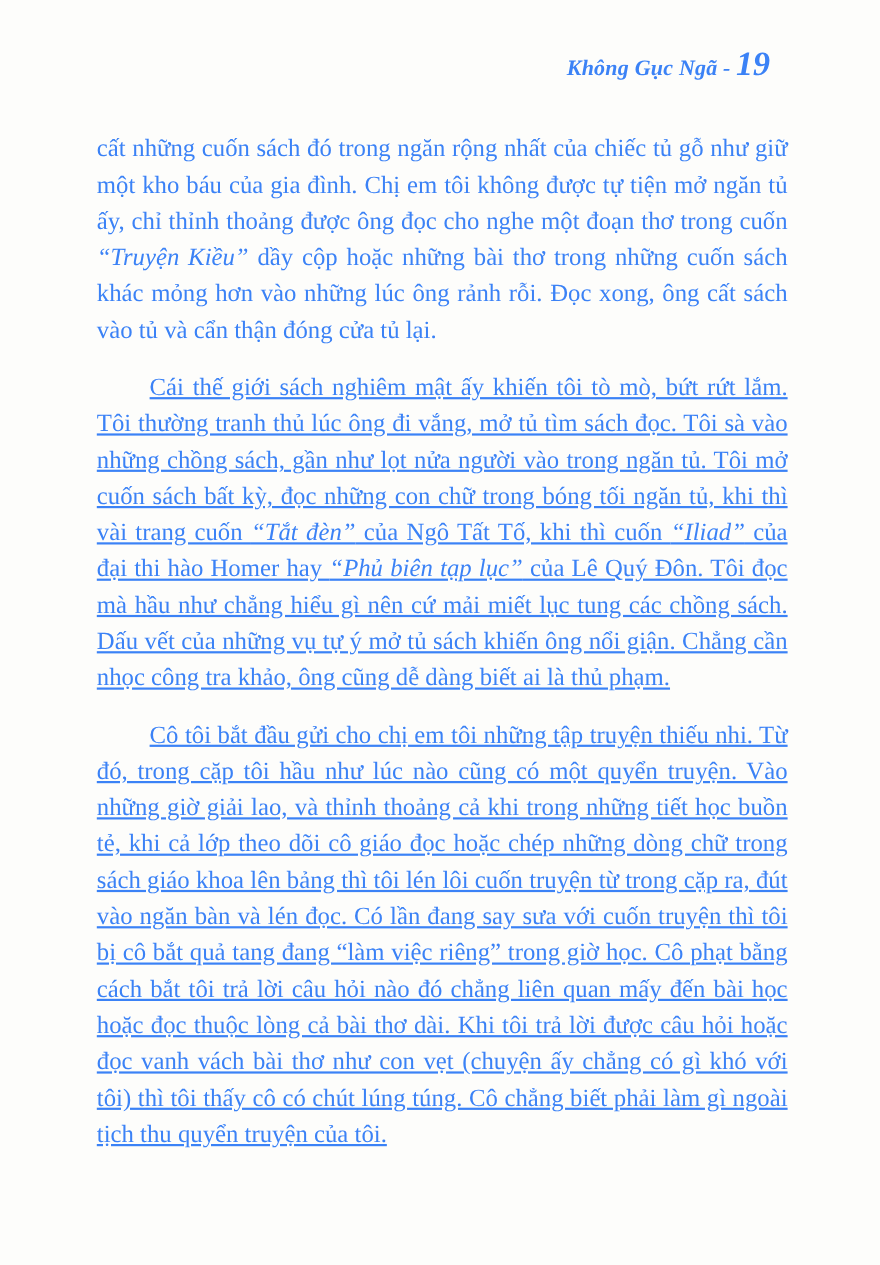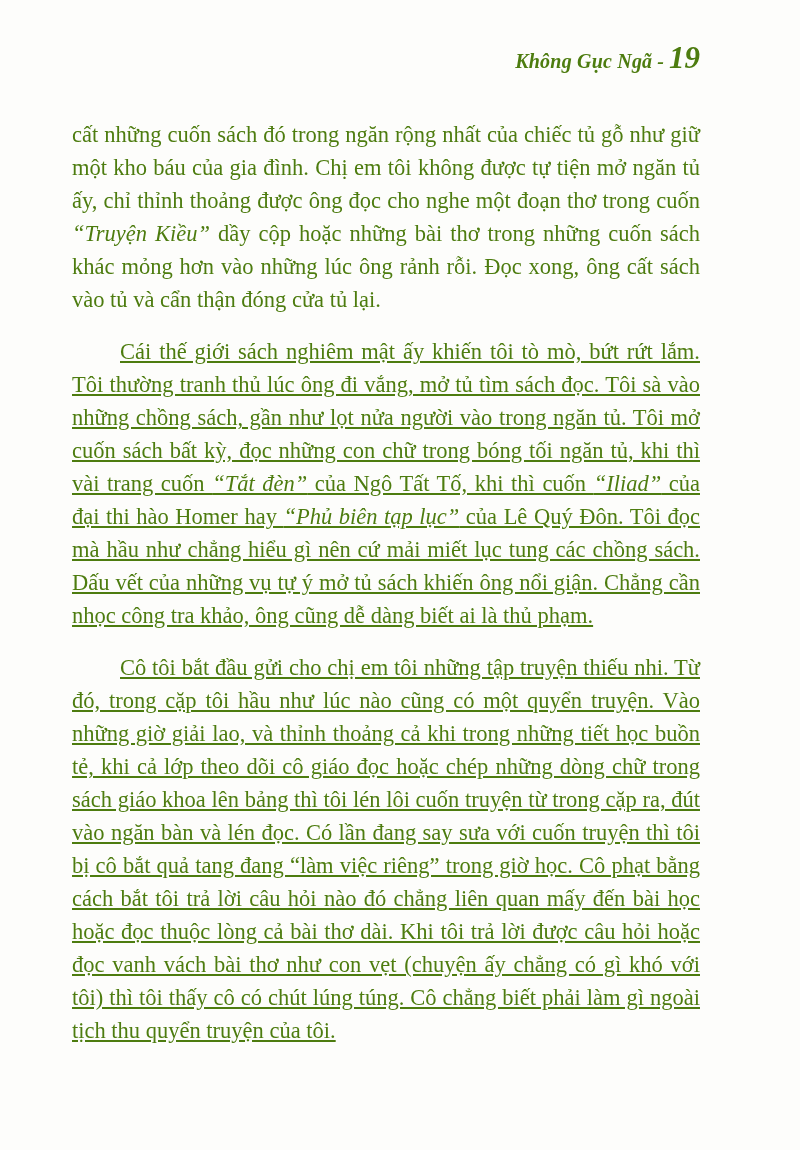--- a/index.html
+++ b/index.html
@@ -6,21 +6,21 @@
     margin: 0;
     padding: 0;
     background: #e8e8e8;
   }
   .page {
     position: relative;
     width: 800px;
     height: 1150px;
     margin: 0 auto;
     background: #fdfdfb;
-    color: #4d7c0f;
+    color: #3b82f6;
     font-family: "Liberation Serif", "DejaVu Serif", serif;
     overflow: hidden;
     box-sizing: border-box;
   }
   .running-header {
     position: absolute;
     top: 40px;
     right: 100px;
     text-align: right;
     white-space: nowrap;
@@ -37,21 +37,21 @@
     font-size: 20px;
   }
   .page-number {
     font-style: italic;
     font-weight: 600;
     font-size: 31px;
   }
   .content {
     position: absolute;
     top: 118px;
-    left: 72px;
+    left: 88px;
     width: 628px;
   }
   .para {
     margin: 0 0 19px 0;
     font-size: 22.5px;
     line-height: 33px;
     text-align: justify;
     text-justify: inter-word;
   }
   .para.indent {

